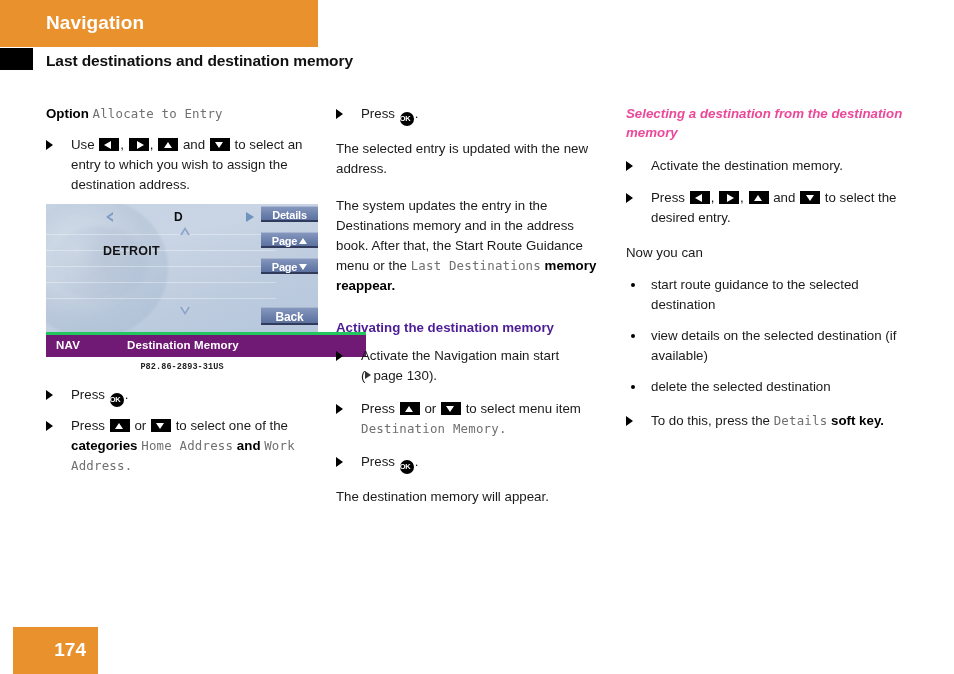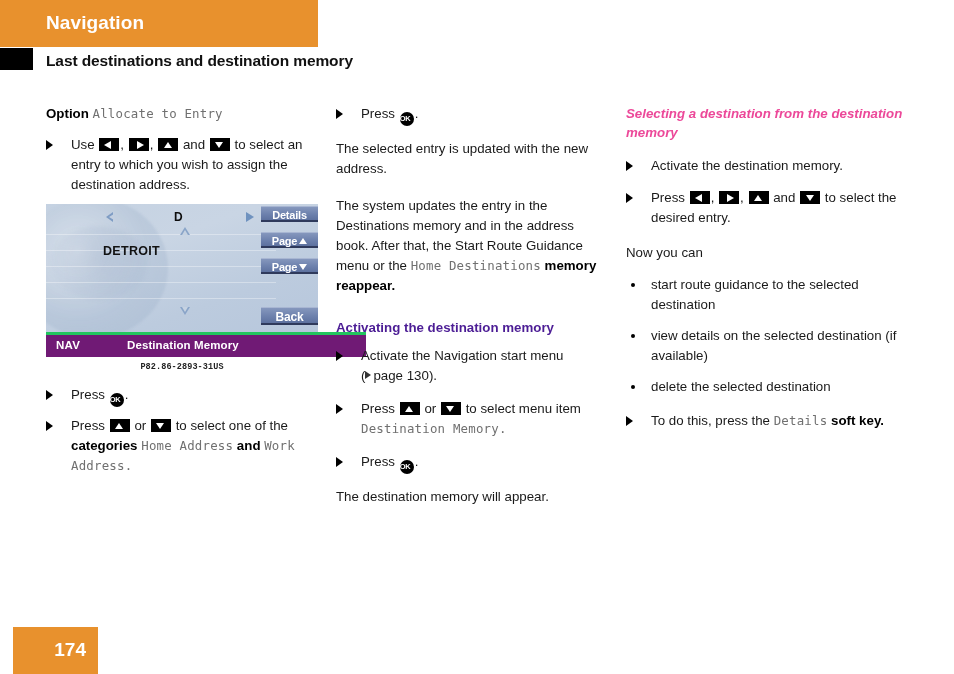--- a/index.html
+++ b/index.html
@@ -296,28 +296,28 @@
 
   <div class="step">
     <span class="tri"></span>
     <span>Press</span>
     <span class="okkey">OK</span><span>.</span>
   </div>
 
   <p class="txt sub-txt" style="margin-top:13px;">The selected entry is updated with the new address.</p>
 
   <p class="txt sub-txt" style="margin-top:17px;">
-    <span>The system updates the entry in the Destinations memory and in the address book. After that, the Start Route Guidance menu or the </span><span class="mono">Home Destinations</span><b class="bold"> memory reappear.</b>
+    <span>The system updates the entry in the Destinations memory and in the address book. After that, the Start Route Guidance menu or the </span><span class="mono">Last Destinations</span><b class="bold"> memory reappear.</b>
   </p>
 
   <h3 class="sec" style="margin-top:22px;">Activating the destination memory</h3>
 
   <div class="step">
     <span class="tri"></span>
-    <span>Activate the Navigation start menu</span><br>
+    <span>Activate the Navigation main start</span><br>
     <span>(</span><i class="pgtri"></i><span>page 130).</span>
   </div>
 
   <div class="step" style="margin-top:13px;">
     <span class="tri"></span>
     <span>Press</span>
     <span class="key up"><i></i></span>
     <span>or</span>
     <span class="key down"><i></i></span>
     <span>to select menu item</span>

